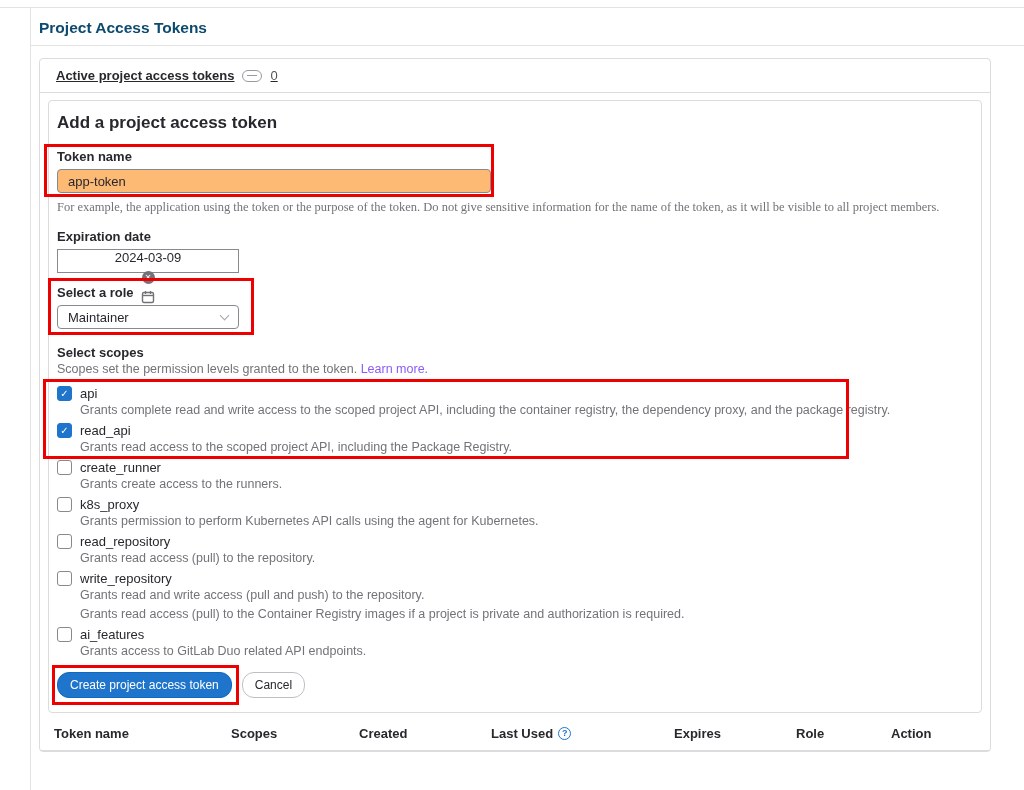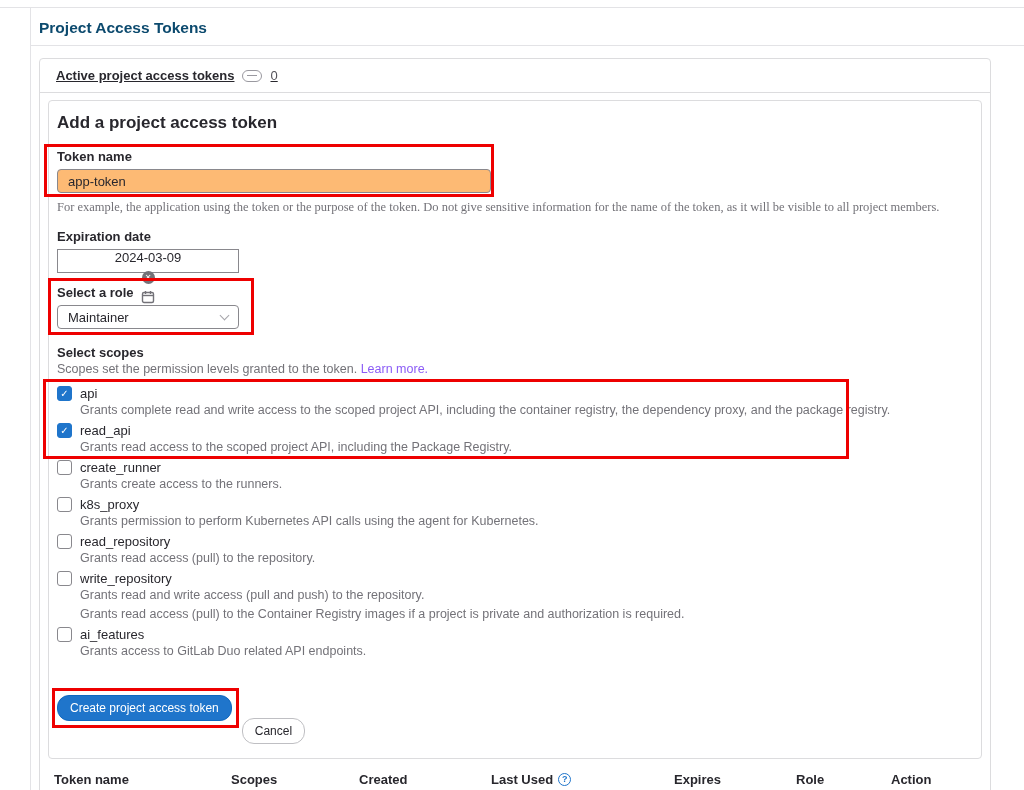--- a/index.html
+++ b/index.html
@@ -55,21 +55,21 @@
     cursor:pointer; flex:0 0 auto; }
   .checkbox.checked { background:#1f75cb; border-color:#1f75cb; }
   .scope-name { font-size:13px; color:#28272d; }
   .scope-desc { font-size:12.5px; color:#737278; margin:2px 0 0 23px; white-space:nowrap; }
   .buttons-row { display:flex; align-items:center; gap:10px; margin-top:14px; }
   .btn-wrap { position:relative; display:inline-block; }
   .btn-wrap .hl { left:-5px; right:-7px; top:-7px; bottom:-7px; }
   .btn { font-size:12px; border-radius:12px; padding:5px 12px; cursor:pointer;
     font-family:inherit; }
   .btn-primary { background:#1f75cb; border:1px solid #1068bf; color:#fff; }
-  .btn-secondary { background:#fff; border:1px solid #bfbfc3; color:#28272d;margin-top:46px; }
+  .btn-secondary { background:#fff; border:1px solid #bfbfc3; color:#28272d; }
   .table { margin-top:3px; }
   .table-header { display:flex; align-items:center; height:35px; padding-left:8px;
     border-bottom:1px solid #dcdcde; }
   .th { font-size:13px; font-weight:bold; padding-left:6px; display:flex;
     align-items:center; gap:5px; }
   .th:nth-child(1){ width:177px; } .th:nth-child(2){ width:128px; }
   .th:nth-child(3){ width:132px; } .th:nth-child(4){ width:183px; }
   .th:nth-child(5){ width:122px; } .th:nth-child(6){ width:95px; }
   .th:nth-child(7){ flex:1; }
   .q-icon { width:13px; height:13px; border:1.5px solid #1f75cb; border-radius:50%;

